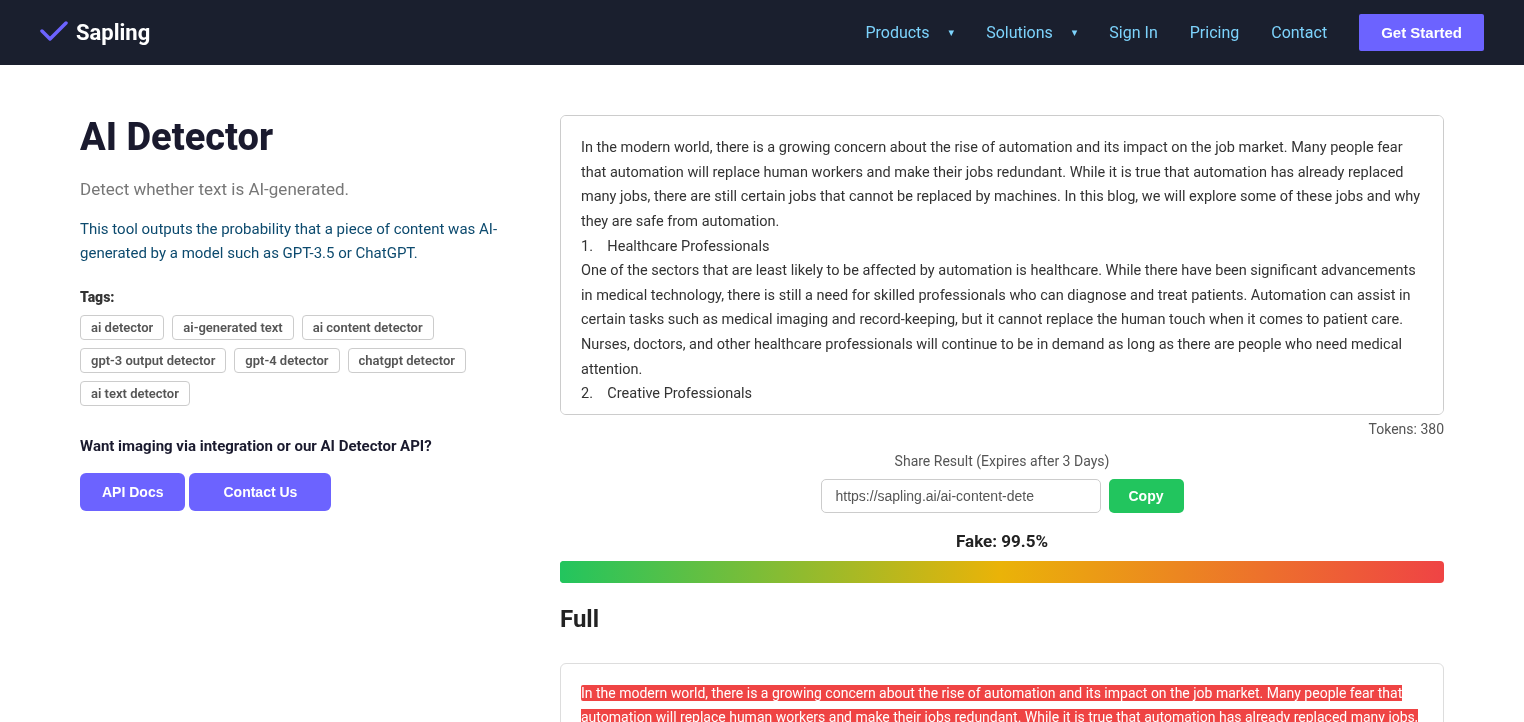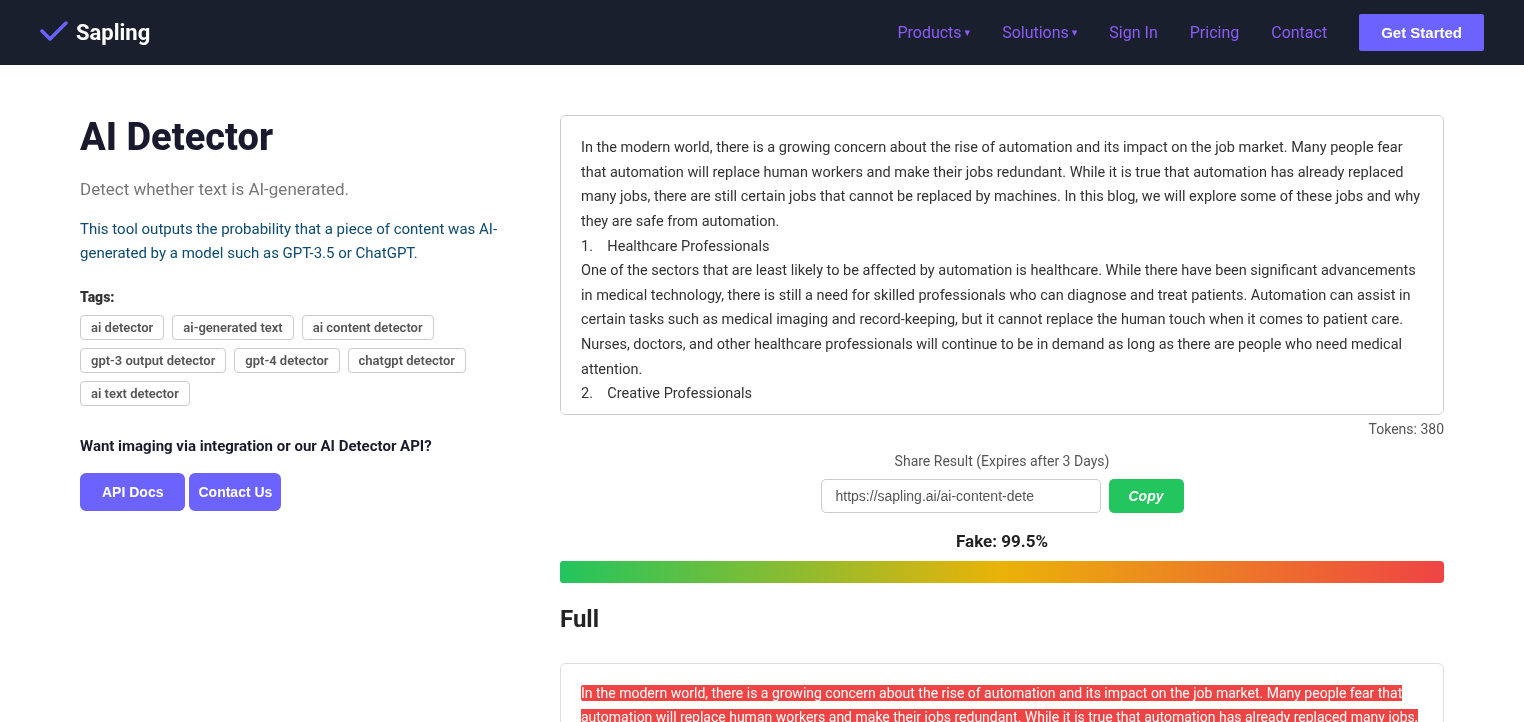--- a/index.html
+++ b/index.html
@@ -25,27 +25,27 @@
     .logo-icon {
       color: #6c63ff;
       font-size: 24px;
     }
     .navbar-links {
       display: flex;
       align-items: center;
       gap: 32px;
     }
     .nav-link {
-      color: #8b5cf6;
+      color: #7dd3fc;
       font-size: 16px;
       text-decoration: none;
       cursor: pointer;
       display: flex;
       align-items: center;
-      gap: 3px;
+      gap: 19px;
     }
     .nav-link .chevron { font-size: 11px; }
     .btn-get-started {
       background: #6c63ff;
       color: #fff;
       border: none;
       border-radius: 2px;
       padding: 10px 22px;
       font-size: 15px;
       font-weight: 600;
@@ -124,21 +124,21 @@
       padding: 11px 22px;
       font-size: 14px;
       font-weight: 600;
       cursor: pointer;
     }
     .btn-contact-us {
       background: #6c63ff;
       color: #fff;
       border: none;
       border-radius: 6px;
-      padding: 11px 9px;
+      padding: 11px 34px;
       font-size: 14px;
       font-weight: 600;
       cursor: pointer;
     }
 
     
     .right-panel {
       flex: 1;
       min-width: 0;
     }
@@ -199,21 +199,20 @@
     }
     .btn-copy {
       background: #22c55e;
       color: #fff;
       border: none;
       border-radius: 5px;
       padding: 9px 20px;
       font-size: 14px;
       font-weight: 600;
       cursor: pointer;
-      font-style: italic;
     }
 
     
     .fake-score-label {
       text-align: center;
       font-size: 17px;
       font-weight: 700;
       color: #222;
       margin-bottom: 10px;
     }

